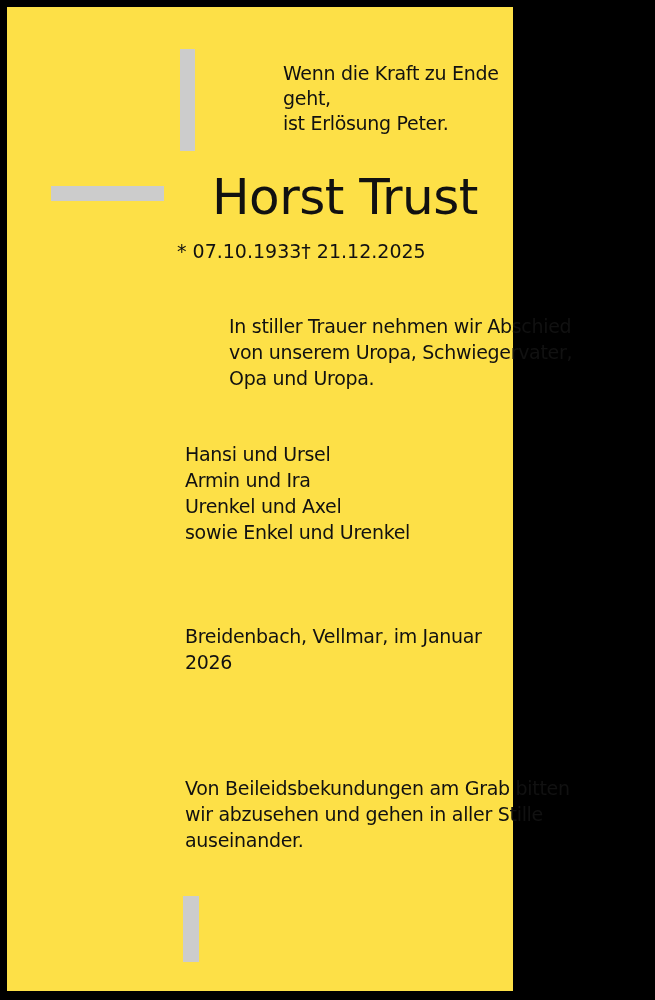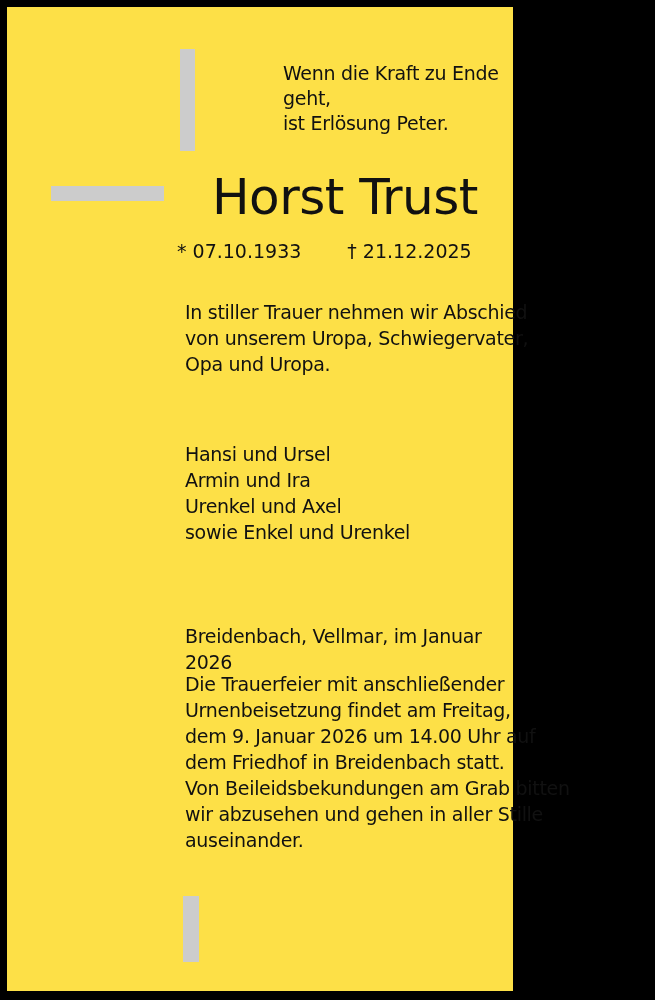--- a/index.html
+++ b/index.html
@@ -26,28 +26,28 @@
     position: absolute; left: 276px; top: 54px;
     font-size: 19px; line-height: 25px; letter-spacing: -0.3px;
   }
   .name {
     position: absolute; left: 172px; top: 160px;
     font-size: 50px; line-height: 60px; letter-spacing: -0.5px; margin-left: 33px;
   }
   .dates {
     position: absolute; left: 170px; top: 232px;
     font-size: 19px; line-height: 24px;
-    display: flex; gap: 46px;
+    display: flex; 
   }
   .block {
     position: absolute; left: 178px;
     font-size: 19px; line-height: 26px; letter-spacing: -0.3px;
   }
   .block div { white-space: nowrap; }
-  .intro { top: 292px; }
+  .intro { top: 306px; margin-left: 44px; }
   .family { top: 434px; }
   .place { top: 616px; }
   .ceremony { top: 664px; }
   .note { top: 768px; }
 </style>
 </head>
 <body>
 
 <div class="card">
   <div class="bar bar-top"></div>
@@ -74,25 +74,19 @@
 
   <div class="block family">
     <div>Hansi und Ursel</div>
     <div>Armin und Ira</div>
     <div>Urenkel und Axel</div>
     <div>sowie Enkel und Urenkel</div>
   </div>
 
   <div class="block place">Breidenbach, Vellmar, im Januar 2026</div>
 
-  <div class="block ceremony">
-    <div>Die Trauerfeier mit anschließender</div>
-    <div>Urnenbeisetzung findet am Freitag,</div>
-    <div>dem 9. Januar 2026 um 14.00 Uhr auf</div>
-    <div>dem Friedhof in Breidenbach statt.</div>
-  </div>
 
   <div class="block note">
     <div>Von Beileidsbekundungen am Grab bitten</div>
     <div>wir abzusehen und gehen in aller Stille</div>
     <div>auseinander.</div>
   </div>
 </div>
 
 </body></html>

